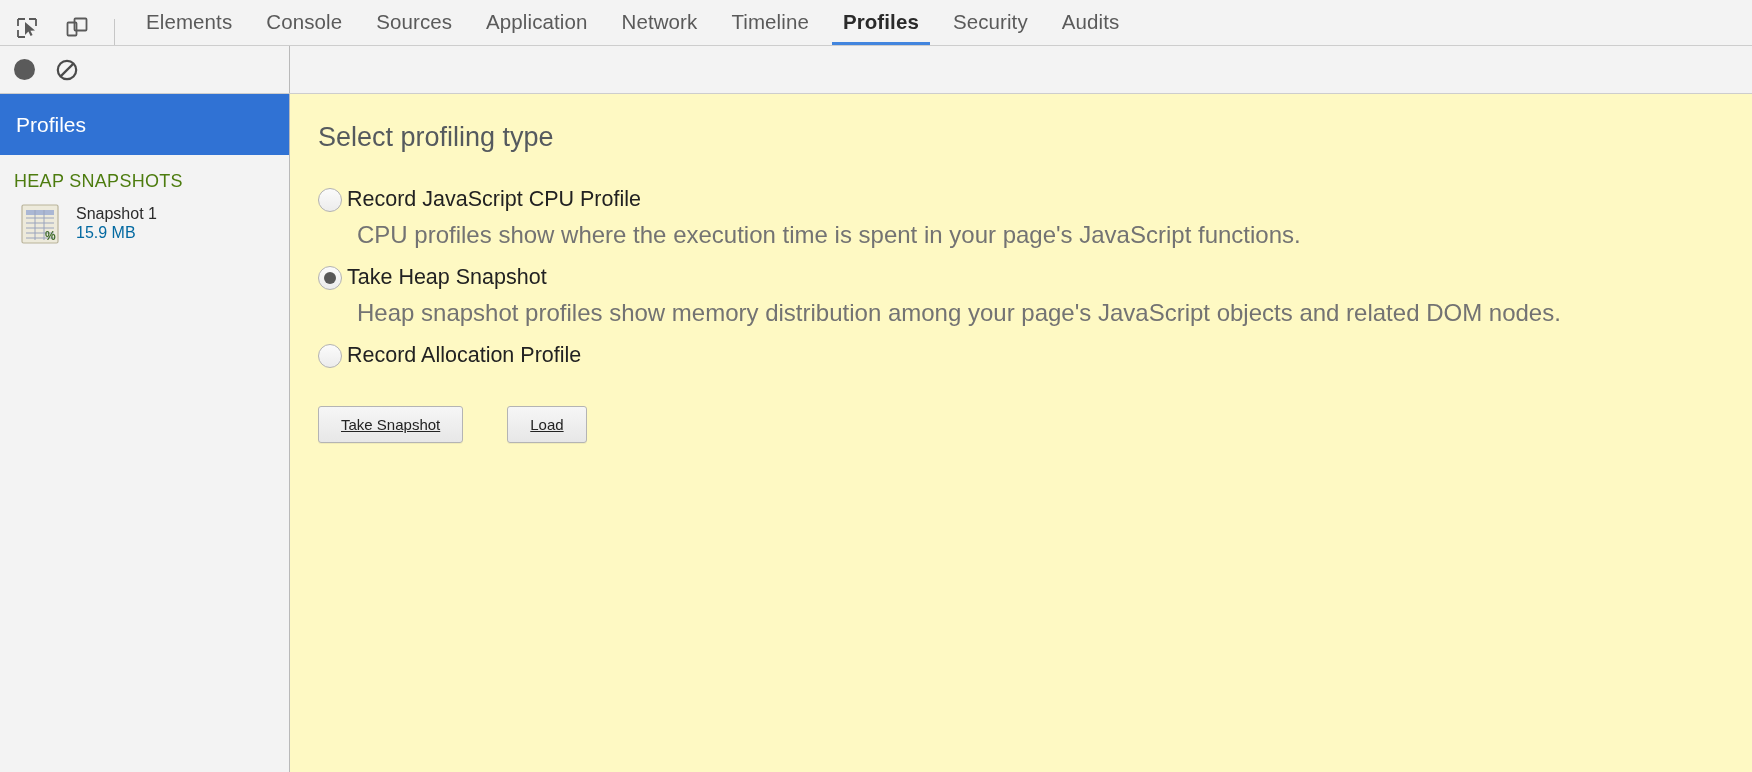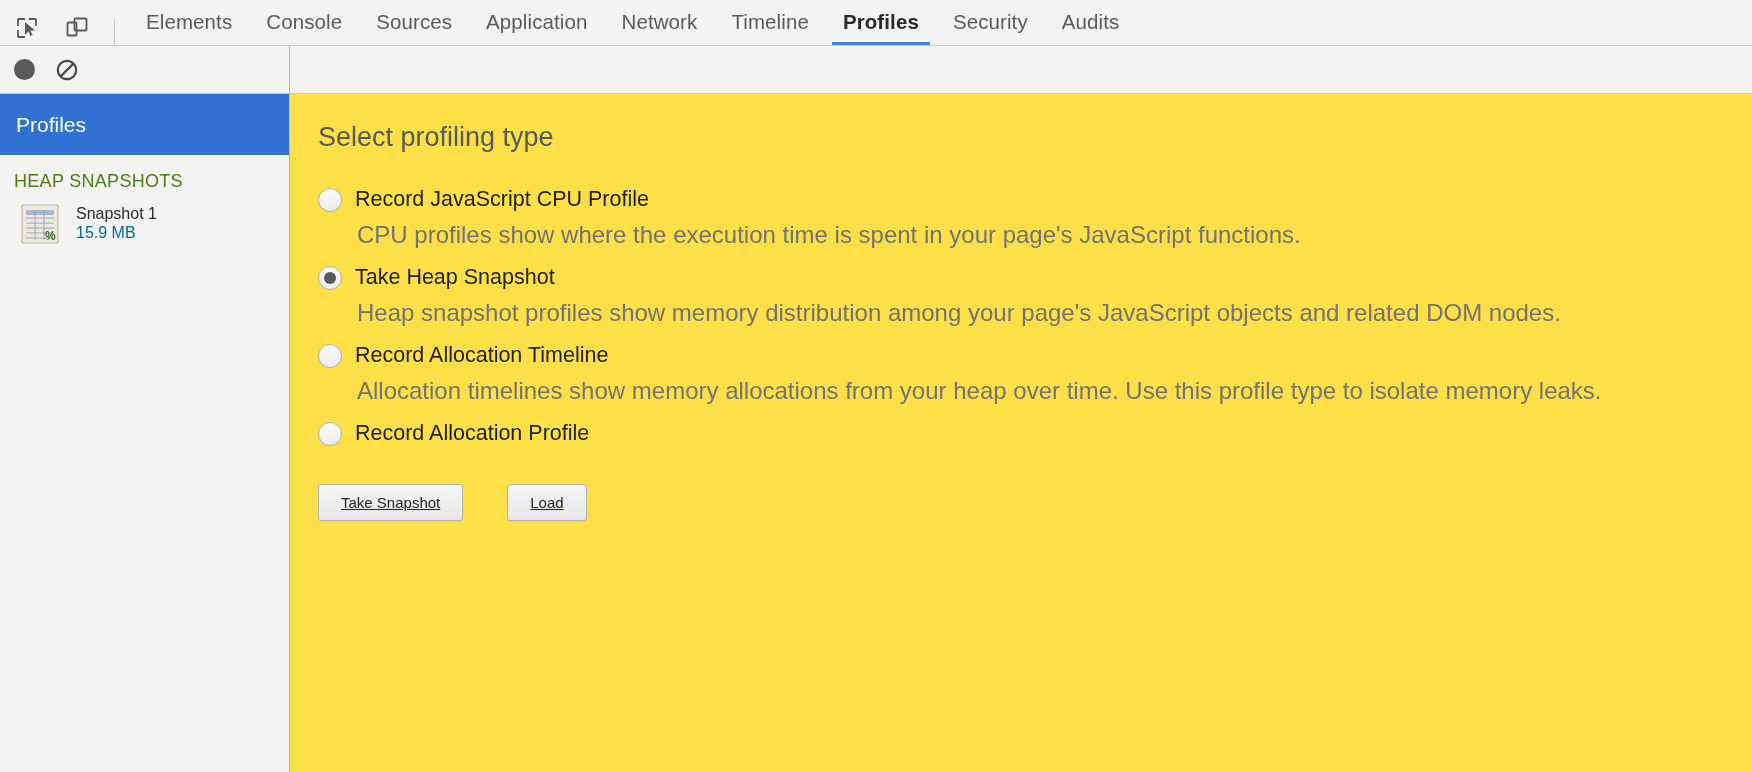--- a/index.html
+++ b/index.html
@@ -179,42 +179,42 @@
     color: #2b2b2b;
   }
   .snapshot-size {
     font-size: 16px;
     color: #0369a1;
   }
 
   
   .main {
     flex: 1;
-    background: #fde047;
+    background: #fef9c3;
     padding: 28px 13px 0 28px;
     box-sizing: border-box;
     overflow: hidden;
   }
   .panel-heading {
     font-size: 27px;
     color: #555a5e;
     margin: 0 0 34px 0;
     font-weight: normal;
   }
   .option-group {
     display: flex;
     flex-direction: column;
   }
   .option {
     margin-bottom: 16px;
   }
   .option-head {
     display: flex;
     align-items: center;
-    gap: 13px;
+    gap: 5px;
     cursor: pointer;
   }
   .radio {
     width: 24px;
     height: 24px;
     border-radius: 50%;
     border: 1px solid #b2b2b2;
     background: linear-gradient(180deg, #fbfbfb 0%, #ececec 100%);
     box-sizing: border-box;
     display: flex;
@@ -359,27 +359,20 @@
         <div class="option">
           <div class="option-head">
             <span class="radio checked">
                 <span class="dot"></span>
               </span>
             <span class="option-label">Take Heap Snapshot</span>
           </div>
           <div class="option-desc">Heap snapshot profiles show memory distribution among your page's JavaScript objects and related DOM nodes.</div>
         </div>
 
-        <div class="option">
-          <div class="option-head">
-            <span class="radio"></span>
-            <span class="option-label">Record Allocation Timeline</span>
-          </div>
-          <div class="option-desc">Allocation timelines show memory allocations from your heap over time. Use this profile type to isolate memory leaks.</div>
-        </div>
 
         <div class="option">
           <div class="option-head">
             <span class="radio"></span>
             <span class="option-label">Record Allocation Profile</span>
           </div>
         </div>
 
       </div>
 

